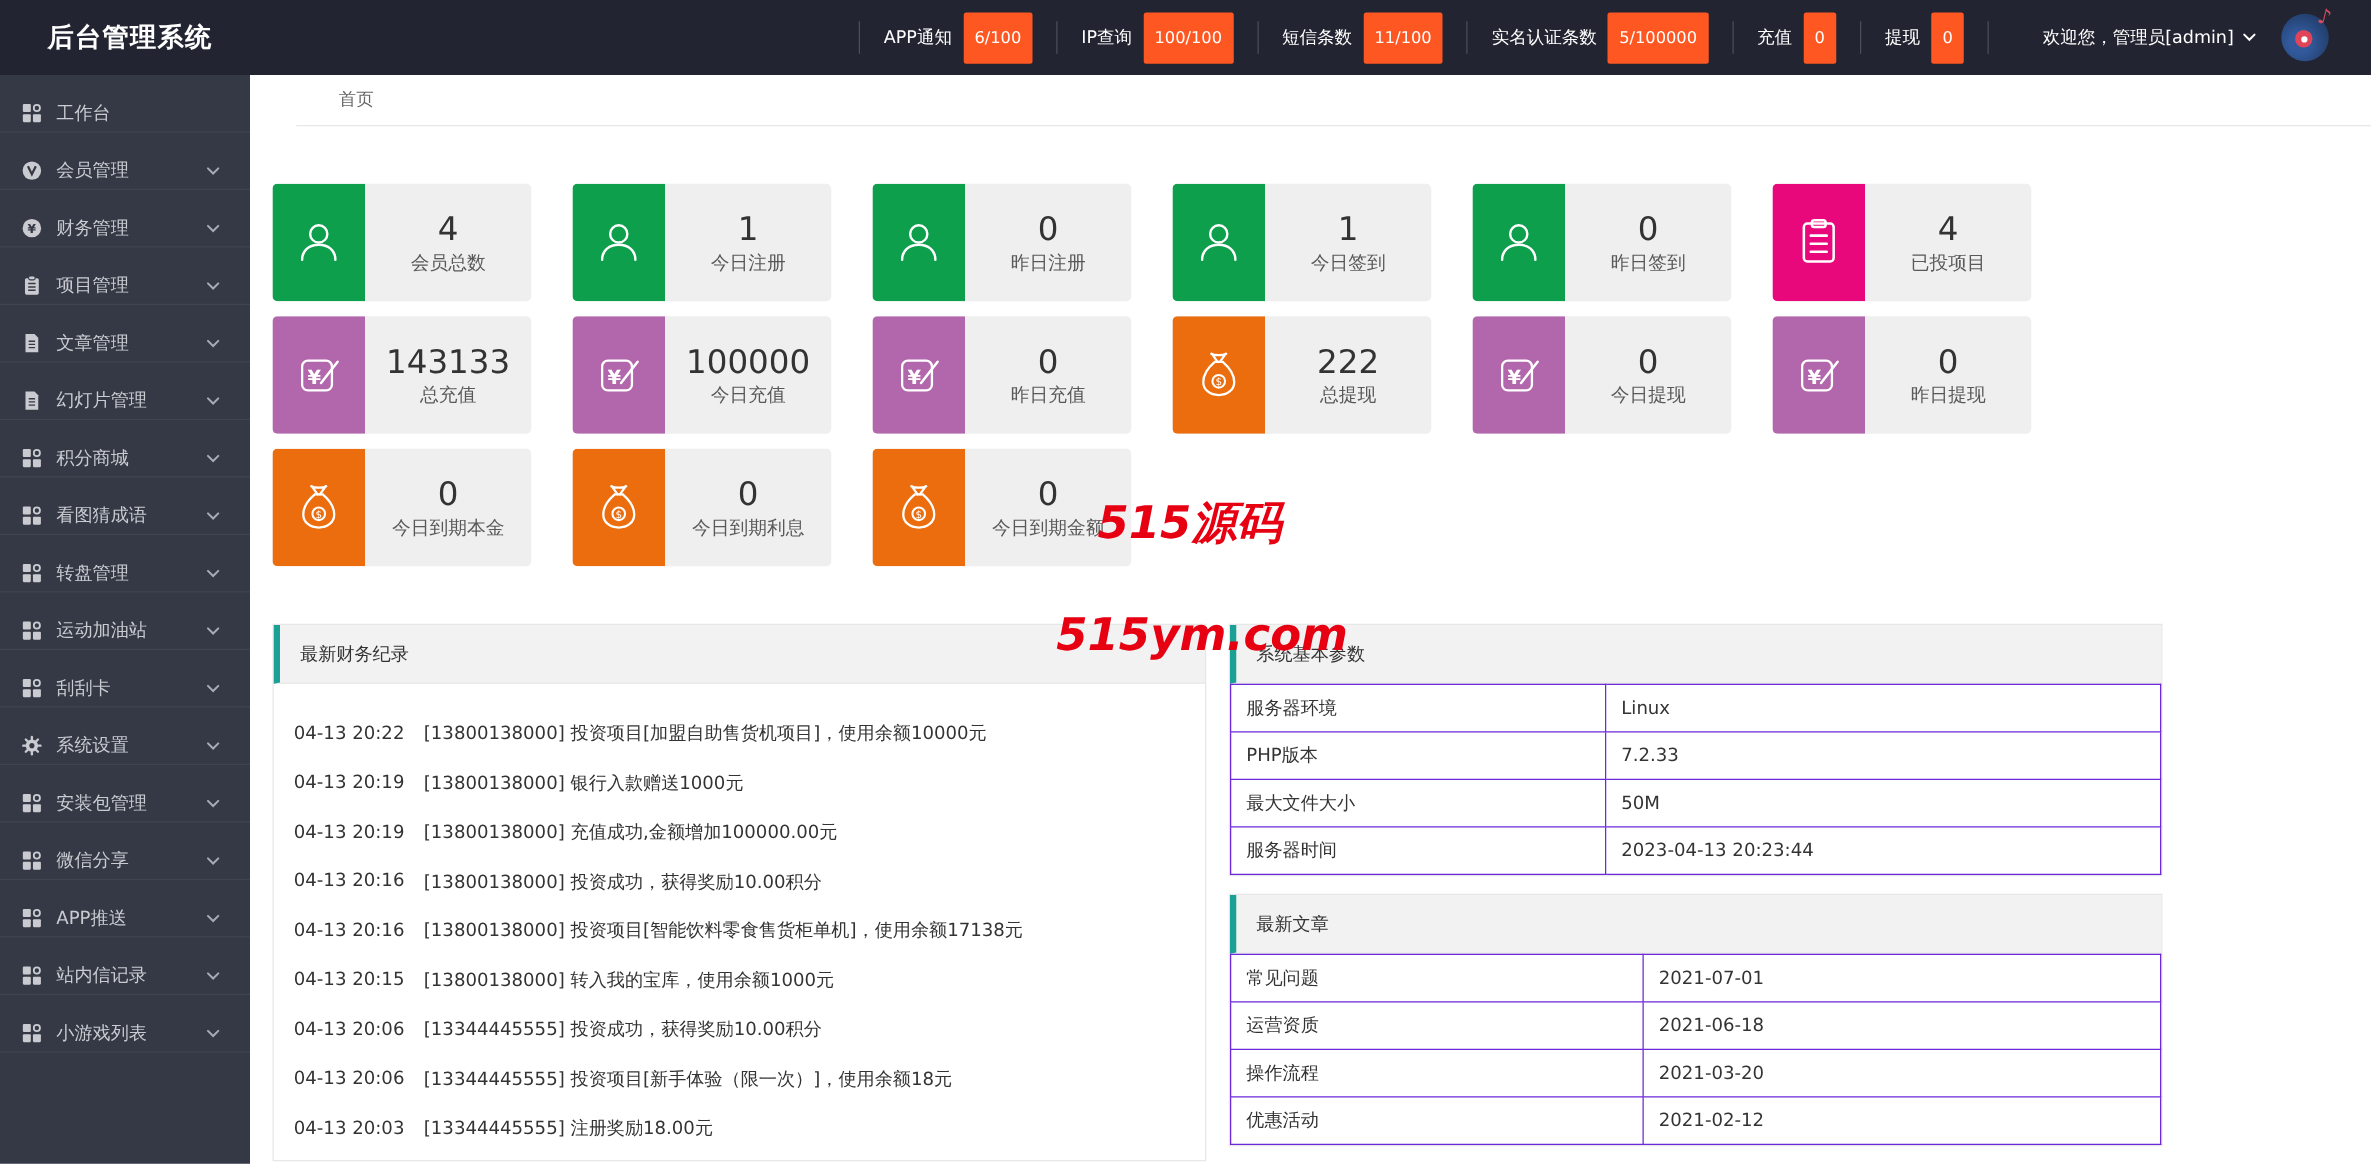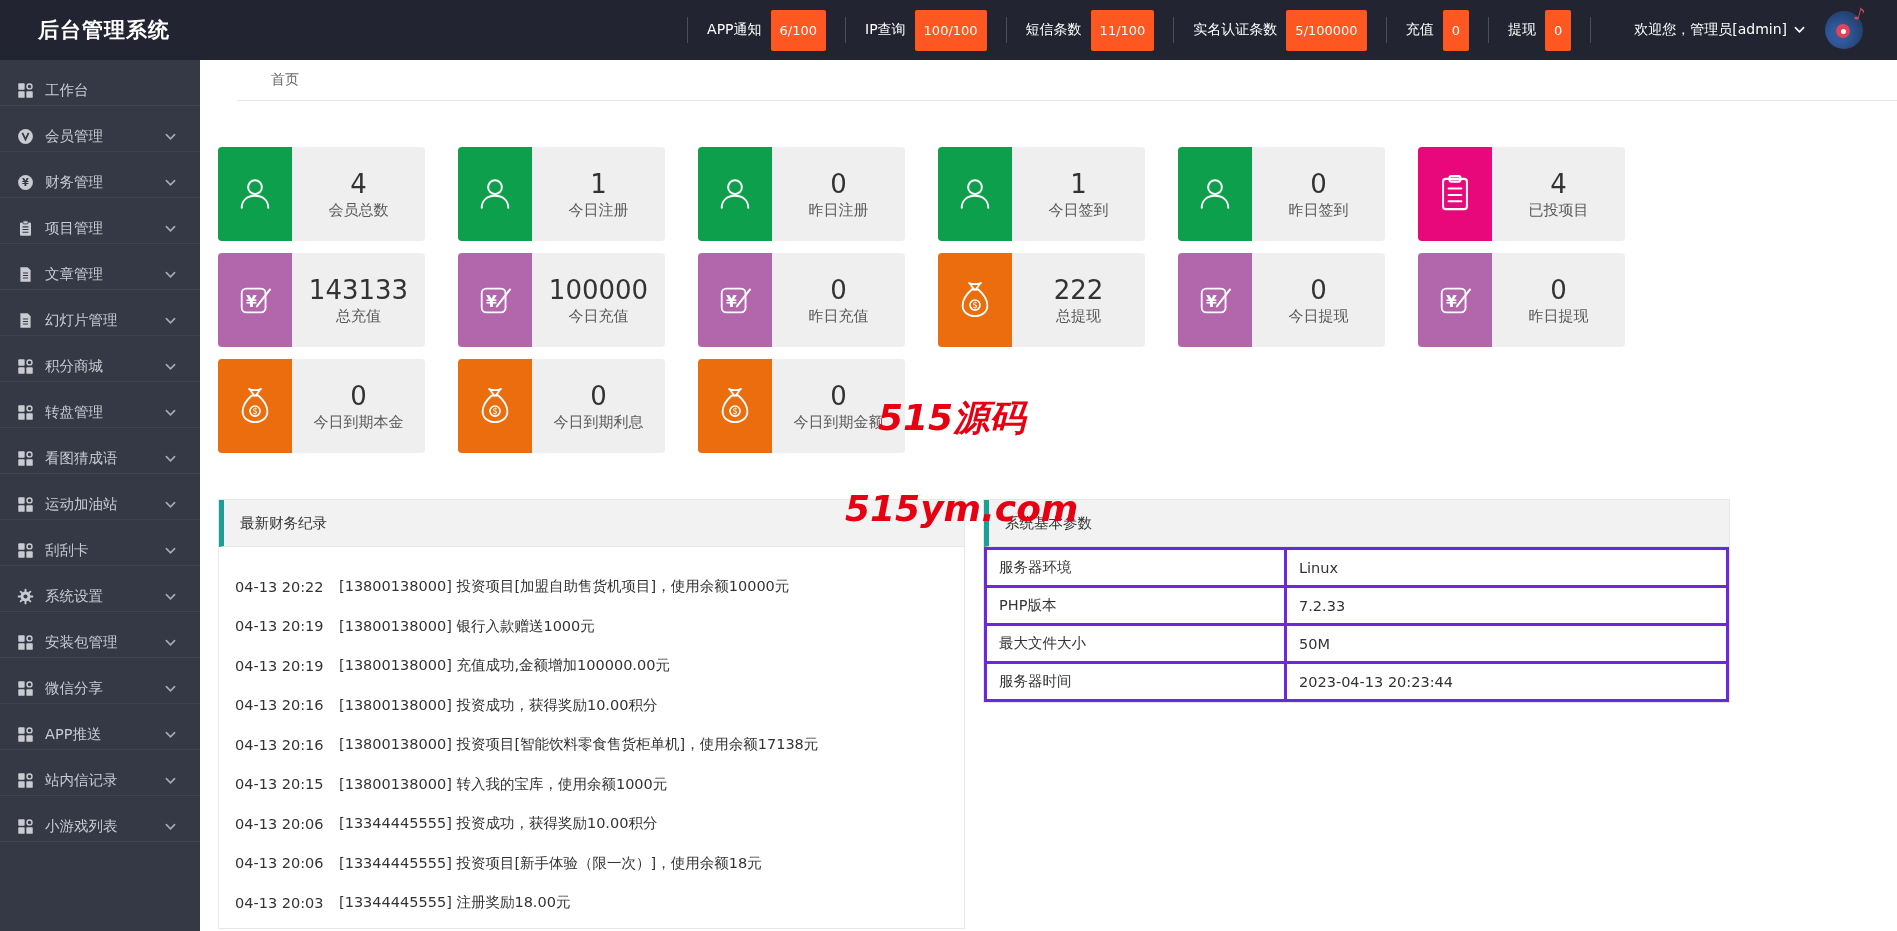--- a/index.html
+++ b/index.html
@@ -58,21 +58,21 @@
   .panel-finance{width:747px;height:430px;flex-shrink:0;}
   .right-col{width:747px;flex-shrink:0;display:flex;flex-direction:column;}
   .panel-articles{margin-top:14px;}
 
   .records{list-style:none;margin:0;padding:20px 16px 0 16px;}
   .record{height:39.5px;display:flex;align-items:center;font-size:14.5px;color:#333;white-space:nowrap;overflow:hidden;}
   .record-time{width:88px;flex-shrink:0;}
   .record-text{margin-left:16px;}
 
   table.info{width:100%;border-collapse:collapse;table-layout:fixed;}
-  table.info td{border:3px solid #6d28d9;height:38px;padding:0 8px 0 12px;font-size:14.5px;color:#333;
+  table.info td{border:1px solid #6d28d9;height:38px;padding:0 8px 0 12px;font-size:14.5px;color:#333;
     white-space:nowrap;overflow:hidden;}
   .panel-system td.c1{width:300px;}
   .panel-articles td.c1{width:330px;}
   .panel-articles td.c1{cursor:pointer;}
 
   .wm{position:absolute;font-weight:bold;color:var(--wm);z-index:40;white-space:nowrap;pointer-events:none;font-style:italic;}
   .wm1{left:678px;top:334px;font-size:36px;}
   .wm2{left:645px;top:428px;font-size:36px;}
 </style>
 </head>
@@ -231,37 +231,37 @@
       </div>
       <div class="side-item">
         <span class="side-icon">
           <svg viewBox="0 0 20 20" fill="currentColor">
             <rect x="1.5" y="1.5" width="7.5" height="7.5" rx="1"></rect>
             <rect x="1.5" y="11" width="7.5" height="7.5" rx="1"></rect>
             <rect x="11" y="11" width="7.5" height="7.5" rx="1"></rect>
             <circle cx="14.7" cy="5.2" r="2.9" fill="none" stroke="currentColor" stroke-width="1.7"></circle>
           </svg>
         </span>
+        <span class="side-label">看图猜成语</span>
+        <span class="side-chevron">
+          <svg viewBox="0 0 12 8" fill="none" stroke="currentColor" stroke-width="1.8" stroke-linecap="round">
+            <path d="M1.5 1.5 L6 6 L10.5 1.5"></path>
+          </svg>
+        </span>
+      </div>
+      <div class="side-item">
+        <span class="side-icon">
+          <svg viewBox="0 0 20 20" fill="currentColor">
+            <rect x="1.5" y="1.5" width="7.5" height="7.5" rx="1"></rect>
+            <rect x="1.5" y="11" width="7.5" height="7.5" rx="1"></rect>
+            <rect x="11" y="11" width="7.5" height="7.5" rx="1"></rect>
+            <circle cx="14.7" cy="5.2" r="2.9" fill="none" stroke="currentColor" stroke-width="1.7"></circle>
+          </svg>
+        </span>
         <span class="side-label">转盘管理</span>
-        <span class="side-chevron">
-          <svg viewBox="0 0 12 8" fill="none" stroke="currentColor" stroke-width="1.8" stroke-linecap="round">
-            <path d="M1.5 1.5 L6 6 L10.5 1.5"></path>
-          </svg>
-        </span>
-      </div>
-      <div class="side-item">
-        <span class="side-icon">
-          <svg viewBox="0 0 20 20" fill="currentColor">
-            <rect x="1.5" y="1.5" width="7.5" height="7.5" rx="1"></rect>
-            <rect x="1.5" y="11" width="7.5" height="7.5" rx="1"></rect>
-            <rect x="11" y="11" width="7.5" height="7.5" rx="1"></rect>
-            <circle cx="14.7" cy="5.2" r="2.9" fill="none" stroke="currentColor" stroke-width="1.7"></circle>
-          </svg>
-        </span>
-        <span class="side-label">看图猜成语</span>
         <span class="side-chevron">
           <svg viewBox="0 0 12 8" fill="none" stroke="currentColor" stroke-width="1.8" stroke-linecap="round">
             <path d="M1.5 1.5 L6 6 L10.5 1.5"></path>
           </svg>
         </span>
       </div>
       <div class="side-item">
         <span class="side-icon">
           <svg viewBox="0 0 20 20" fill="currentColor">
             <rect x="1.5" y="1.5" width="7.5" height="7.5" rx="1"></rect>
@@ -660,16 +660,39 @@
                 <td class="c1">最大文件大小</td>
                 <td>50M</td>
               </tr>
               <tr>
                 <td class="c1">服务器时间</td>
                 <td>2023-04-13 20:23:44</td>
               </tr>
             </tbody>
           </table>
       </div>
+      <div class="panel panel-articles">
+        <div class="panel-header">最新文章</div>
+        <table class="info">
+            <tbody id="articles-tbody">
+              <tr>
+                <td class="c1">常见问题</td>
+                <td>2021-07-01</td>
+              </tr>
+              <tr>
+                <td class="c1">运营资质</td>
+                <td>2021-06-18</td>
+              </tr>
+              <tr>
+                <td class="c1">操作流程</td>
+                <td>2021-03-20</td>
+              </tr>
+              <tr>
+                <td class="c1">优惠活动</td>
+                <td>2021-02-12</td>
+              </tr>
+            </tbody>
+          </table>
+      </div>
     </div>
 
   </section>
 </main>
 
 </body></html>

